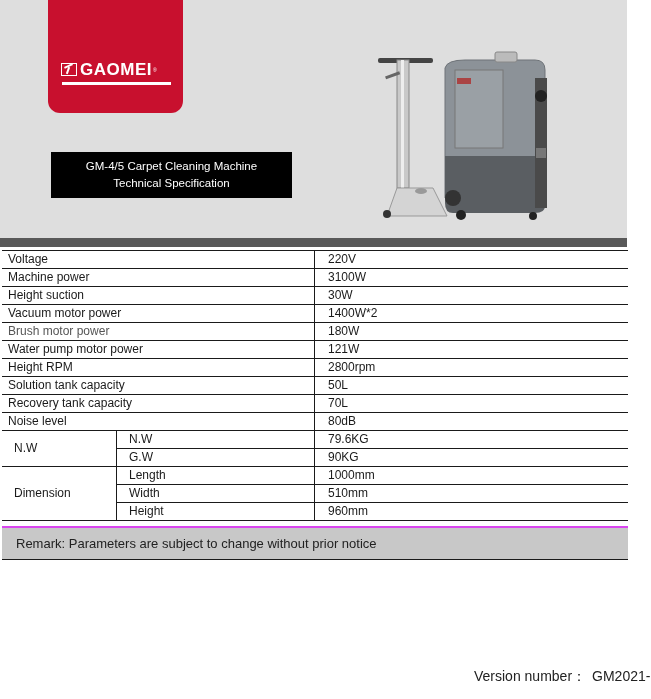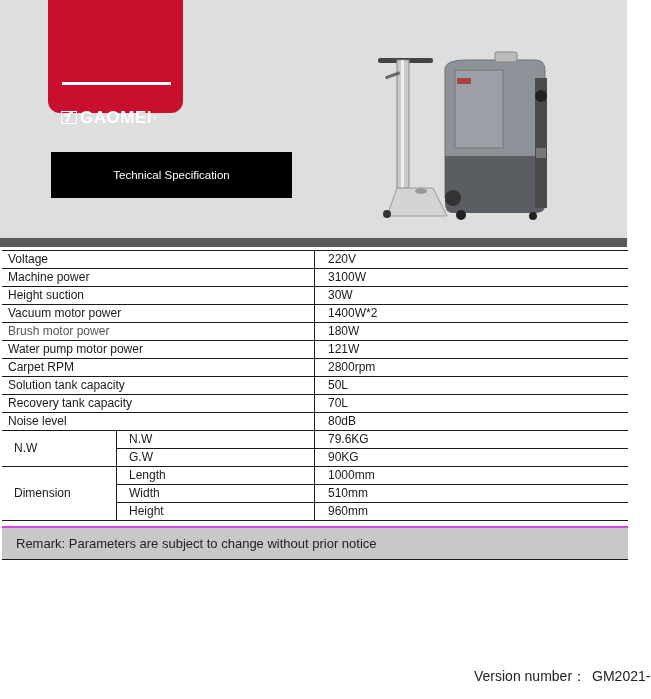--- a/index.html
+++ b/index.html
@@ -4,21 +4,21 @@
 <style>
   html, body { margin: 0; padding: 0; background: #ffffff; }
   body { width: 651px; height: 699px; position: relative; overflow: hidden;
          font-family: "Liberation Sans", sans-serif; color: #1a1a1a; }
 
   .header-bg { position: absolute; left: 0; top: 0; width: 627px; height: 238px; background: #dedede; }
   .header-bar { position: absolute; left: 0; top: 238px; width: 627px; height: 9px; background: #595959; }
 
   .logo-block { position: absolute; left: 48px; top: 0; width: 135px; height: 113px;
                 background: #c8102e; border-radius: 0 0 12px 12px; }
-  .logo-row { position: absolute; left: 13px; top: 61px; display: flex; align-items: center; margin-top: 48px; }
+  .logo-row { position: absolute; left: 13px; top: 61px; display: flex; align-items: center; }
   .logo-mark { width: 16px; height: 13px; border: 1.5px solid #fff; box-sizing: border-box;
                position: relative; margin-right: 3px; }
   .logo-mark::before { content: ""; position: absolute; left: 2px; top: 1px; width: 9px; height: 2px;
                background: #fff; transform: rotate(-25deg); }
   .logo-mark::after { content: ""; position: absolute; left: 5px; top: 3px; width: 2px; height: 7px;
                background: #fff; transform: rotate(20deg); }
   .logo-text { color: #fff; font-weight: bold; font-size: 17px; letter-spacing: 0.5px; line-height: 17px; }
   .logo-reg { color: #fff; font-size: 5px; vertical-align: top; margin-left: 1px; }
   .logo-underline { position: absolute; left: 14px; top: 82px; width: 109px; height: 3px; background: #fff; }
 
@@ -52,20 +52,21 @@
 <div class="logo-block">
   <div class="logo-row">
     <span class="logo-mark"></span>
     <span class="logo-text">GAOMEI</span>
     <span class="logo-reg">®</span>
   </div>
   <div class="logo-underline"></div>
 </div>
 
 <div class="title-box">
+  <div>GM-4/5 Carpet Cleaning Machine</div>
   <div>Technical Specification</div>
 </div>
 
 <svg class="machine" viewBox="0 0 200 180">
 
   <rect x="3" y="10" width="55" height="5" rx="2" fill="#444"></rect>
   <rect x="22" y="12" width="12" height="128" fill="#c9c9c9" stroke="#888" stroke-width="1"></rect>
   <rect x="26" y="12" width="3" height="128" fill="#eee"></rect>
   <rect x="10" y="26" width="15" height="3" fill="#666" transform="rotate(-20 17 27)"></rect>
 
@@ -111,21 +112,21 @@
     </tr>
     <tr>
       <td colspan="2" class="muted">Brush motor power</td>
       <td class="val">180W</td>
     </tr>
     <tr>
       <td colspan="2">Water pump motor power</td>
       <td class="val">121W</td>
     </tr>
     <tr>
-      <td colspan="2">Carpet RPM</td>
+      <td colspan="2">Height RPM</td>
       <td class="val">2800rpm</td>
     </tr>
     <tr>
       <td colspan="2">Solution tank capacity</td>
       <td class="val">50L</td>
     </tr>
     <tr>
       <td colspan="2">Recovery  tank capacity</td>
       <td class="val">70L</td>
     </tr>

